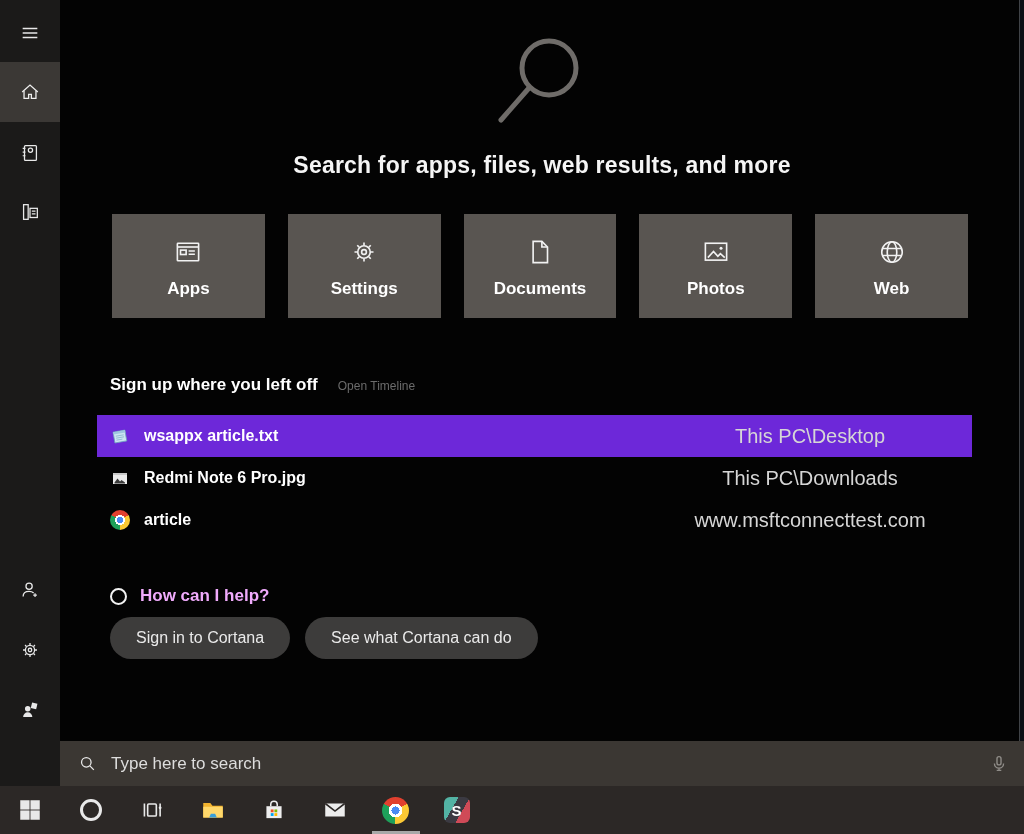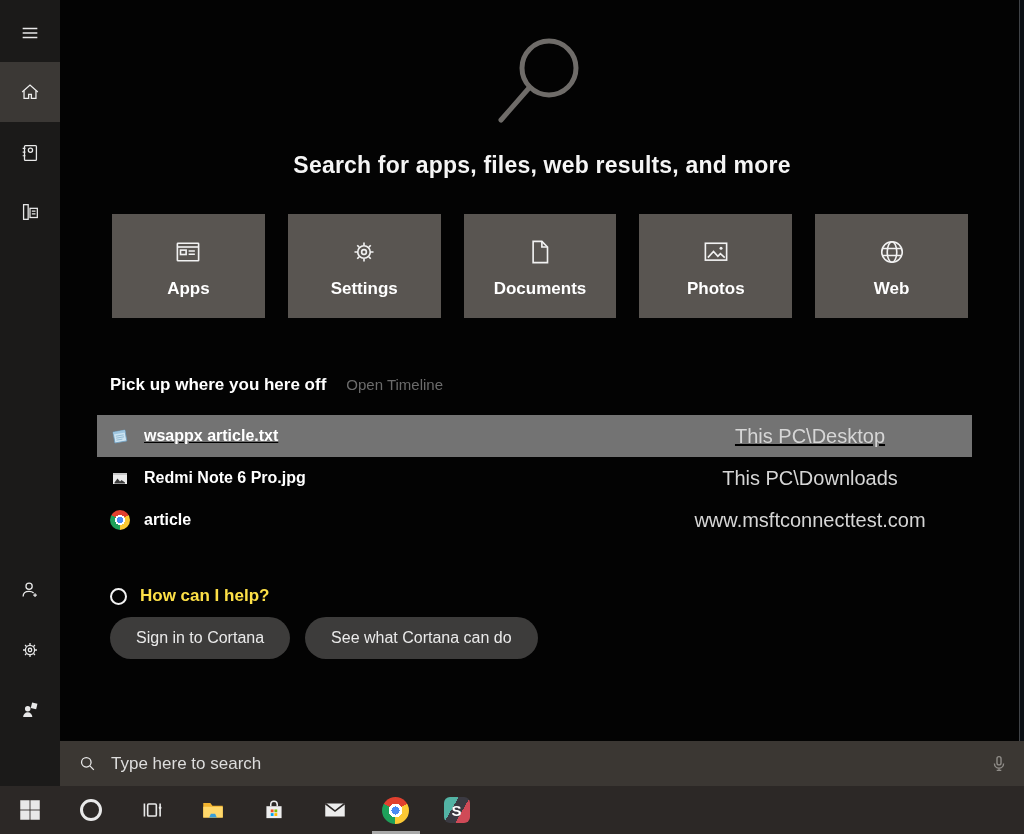--- a/index.html
+++ b/index.html
@@ -26,34 +26,34 @@
              color:#f5f5f5; font-size:23px; font-weight:700; letter-spacing:.2px; }
 
   .tiles { position:absolute; top:214px; left:52px; width:856px; height:104px; display:flex; gap:23px; }
   .tile { flex:1; background:#595551; display:flex; flex-direction:column; align-items:center;
           justify-content:center; gap:12px; padding-top:4px; cursor:pointer; }
   .tile svg { width:30px; height:30px; }
   .tile-label { color:#ffffff; font-size:17px; font-weight:600; }
 
   .timeline-head { position:absolute; top:375px; left:50px; display:flex; align-items:baseline; gap:20px; }
   .tl-title { color:#ffffff; font-size:17px; font-weight:700; }
-  .tl-link { color:#6b6b6b; font-size:15px; cursor:pointer; }
+  .tl-link { color:#6b6b6b; font-size:12px; cursor:pointer; }
 
   .rows { position:absolute; top:415px; left:37px; width:875px; }
   .row { height:42px; display:grid; grid-template-columns:34px 504px auto; align-items:center;
          padding-left:13px; cursor:pointer; }
-  .row.selected { background:#737373;text-decoration:underline; }
+  .row.selected { background:#6d28d9; }
   .row-icon { width:20px; height:20px; display:flex; align-items:center; }
   .row-icon svg { width:20px; height:20px; }
   .row-name { color:#ffffff; font-size:16px; font-weight:600; }
   .row-loc { color:#d6d6d6; font-size:20px; font-weight:400;text-align:center; }
 
   .cortana-prompt { position:absolute; top:586px; left:50px; display:flex; align-items:center; gap:13px; }
   .cortana-ring { width:17px; height:17px; border:2.5px solid #f2f2f2; border-radius:50%; }
-  .prompt-text { color:#fde047; font-size:17px; font-weight:700; }
+  .prompt-text { color:#f0abfc; font-size:17px; font-weight:700; }
 
   .cortana-buttons { position:absolute; top:617px; left:50px; display:flex; gap:15px; }
   .pill { height:42px; border:none; border-radius:21px; background:#3d3c3b; color:#eaeaea;
           font-size:16px; font-family:inherit; padding:0 26px; cursor:pointer; }
 
   
   .right-edge { position:absolute; right:0; top:0; bottom:93px; width:5px; background:#0b0f15;
                 border-left:1px solid rgba(190,190,190,.30); }
 
   
@@ -185,21 +185,21 @@
         <svg viewBox="0 0 24 24" fill="none" stroke="#f2f2f2" stroke-width="1.3">
             <circle cx="12" cy="12" r="8.2"></circle>
             <ellipse cx="12" cy="12" rx="3.8" ry="8.2"></ellipse>
             <path d="M4.3 9.2h15.4M4.3 14.8h15.4"></path>
           </svg>
         <span class="tile-label">Web</span>
       </div>
     </div>
 
     <div class="timeline-head">
-      <span class="tl-title">Pick up where you here off</span>
+      <span class="tl-title">Sign up where you left off</span>
       <a class="tl-link">Open Timeline</a>
     </div>
 
     <div class="rows">
       <div class="row selected">
         <span class="row-icon">
           <svg viewBox="0 0 20 20">
               <g transform="rotate(-10 10 11)">
                 <rect x="4" y="5" width="12" height="11" fill="#cde4f2" stroke="#6e9ec0" stroke-width="0.8"></rect>
                 <rect x="4" y="5" width="12" height="2.5" fill="#9fc6e0"></rect>

